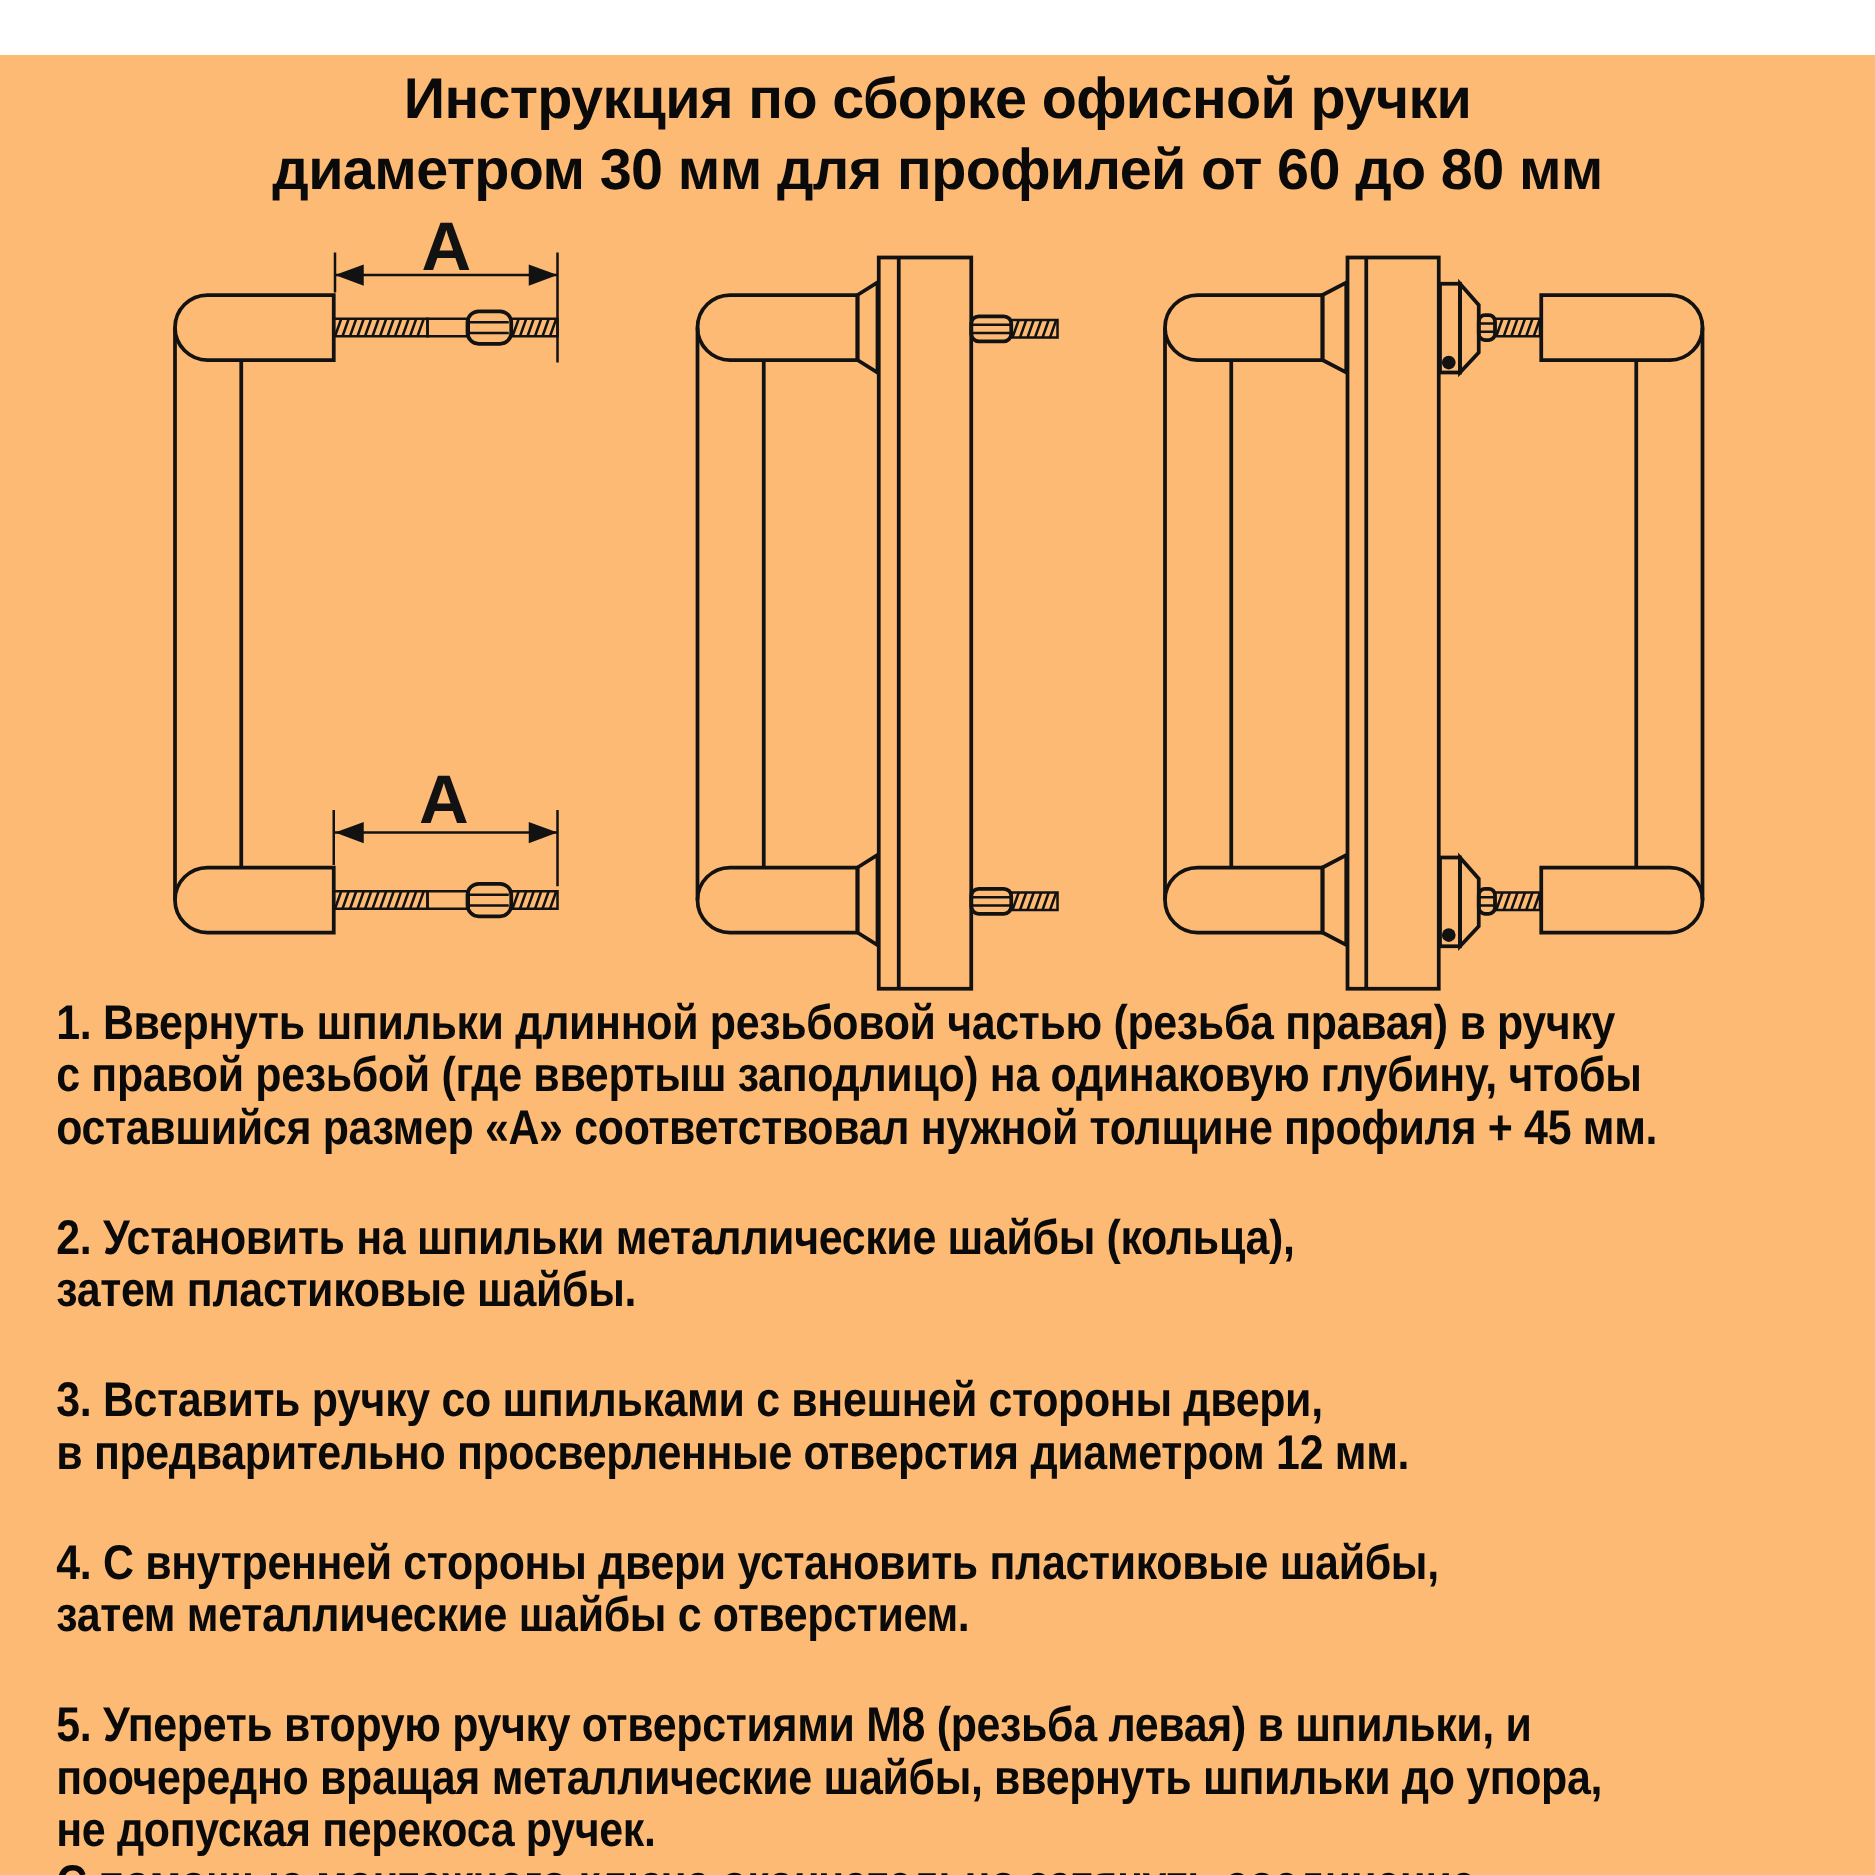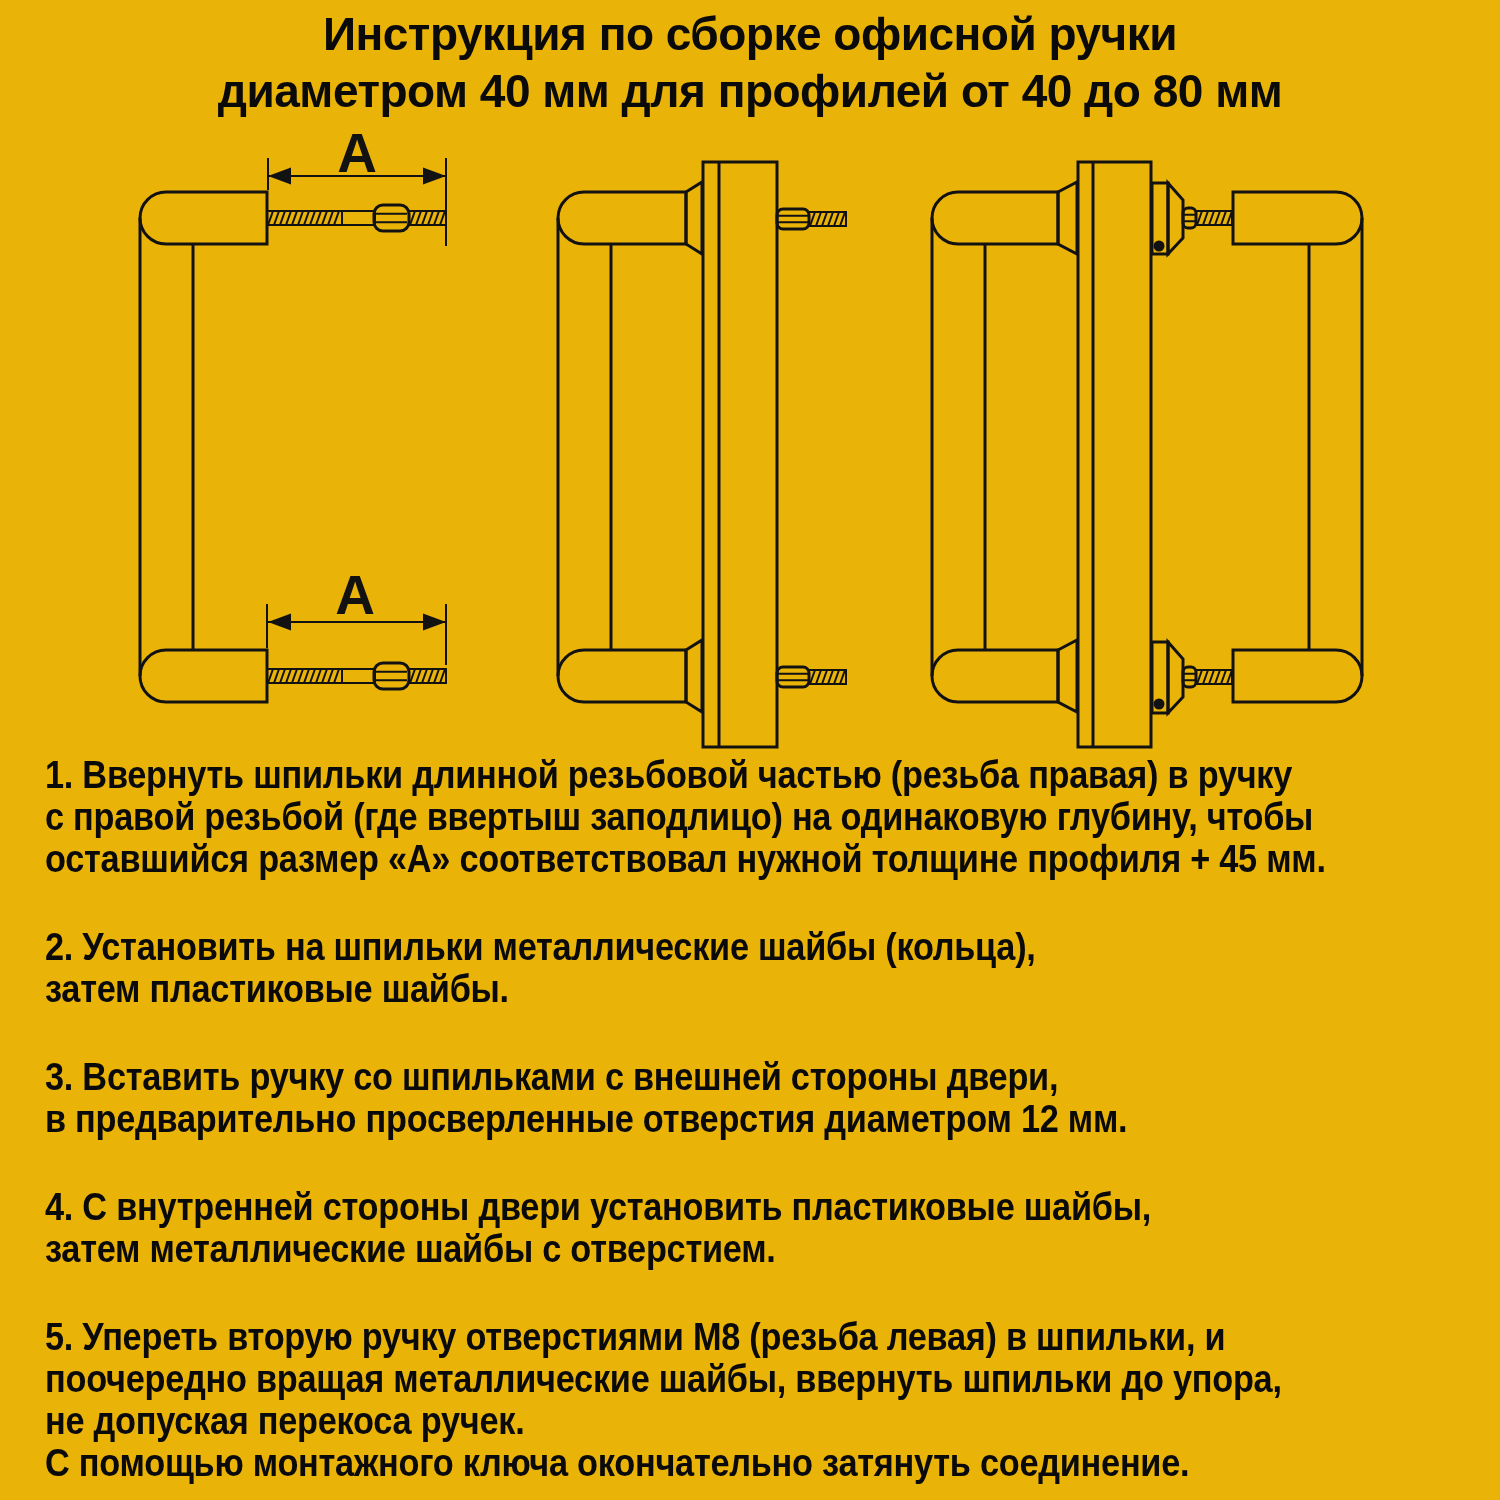--- a/index.html
+++ b/index.html
@@ -1,21 +1,21 @@
 <!DOCTYPE html>
 <html><head>
 <meta charset="utf-8">
 <style>
   html,body{margin:0;padding:0;}
   body{
     width:1500px;height:1500px;background:#ffffff;
     font-family:"Liberation Sans",sans-serif;color:#000;
     position:relative;overflow:hidden;
   }
-  .page{position:absolute;inset:0;background:#eab308;}
+  .page{position:absolute;inset:0;background:#fdba74;margin-top:44px;}
   .title{
     position:absolute;top:6px;left:0;right:0;
     text-align:center;font-weight:bold;font-size:46px;line-height:57px;
     letter-spacing:-0.5px;color:#0a0a0a;
   }
   .diagrams{position:absolute;top:130px;left:0;}
   .diagrams .ln{stroke:#121212;stroke-width:3;fill:none;}
   .diagrams .thin{stroke:#121212;stroke-width:2;fill:none;}
   .diagrams .hatch{stroke:#121212;stroke-width:2;fill:none;}
   .diagrams .solid{fill:#121212;stroke:none;}
@@ -27,21 +27,21 @@
     transform:scaleX(0.88);transform-origin:0 0;
   }
 </style>
 </head>
 <body>
 
 <div class="page">
 
   <header class="title">
     <div>Инструкция по сборке офисной ручки</div>
-    <div>диаметром 40 мм для профилей от 40 до 80 мм</div>
+    <div>диаметром 30 мм для профилей от 60 до 80 мм</div>
   </header>
 
   <svg class="diagrams" width="1500" height="632" viewBox="0 130 1500 632" xmlns="http://www.w3.org/2000/svg">
 
     <g>
 
       <path class="ln" d="M140 218 V676"></path>
       <path class="ln" d="M193 244 V650"></path>
       <path class="ln" d="M267 192 H166 A26 26 0 0 0 166 244 H267 Z"></path>
       <path class="ln" d="M267 650 H166 A26 26 0 0 0 166 702 H267 Z"></path>

